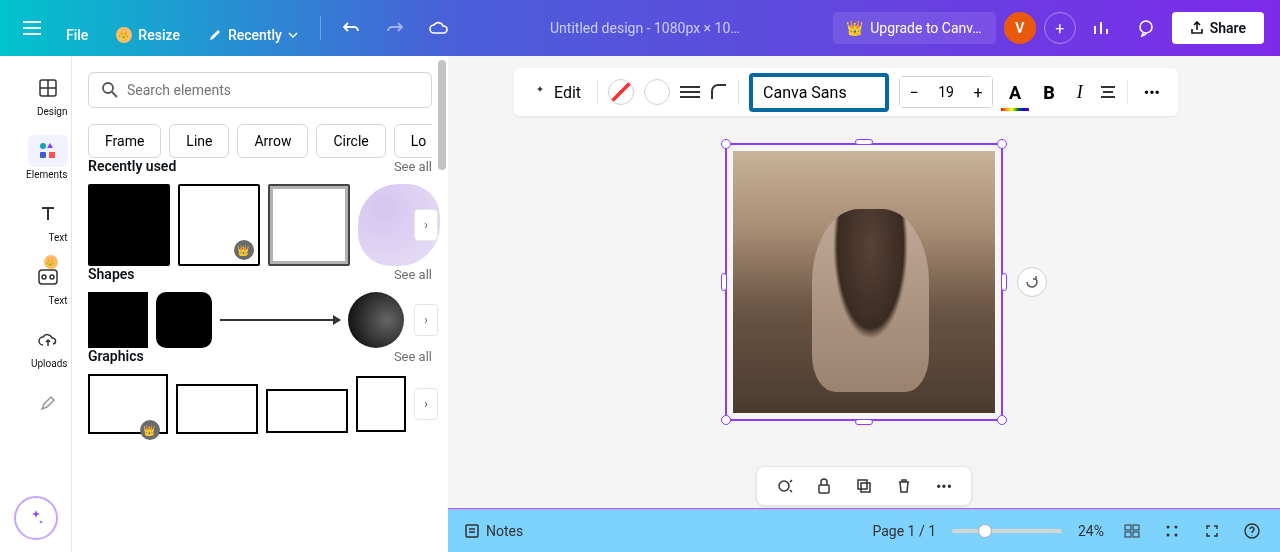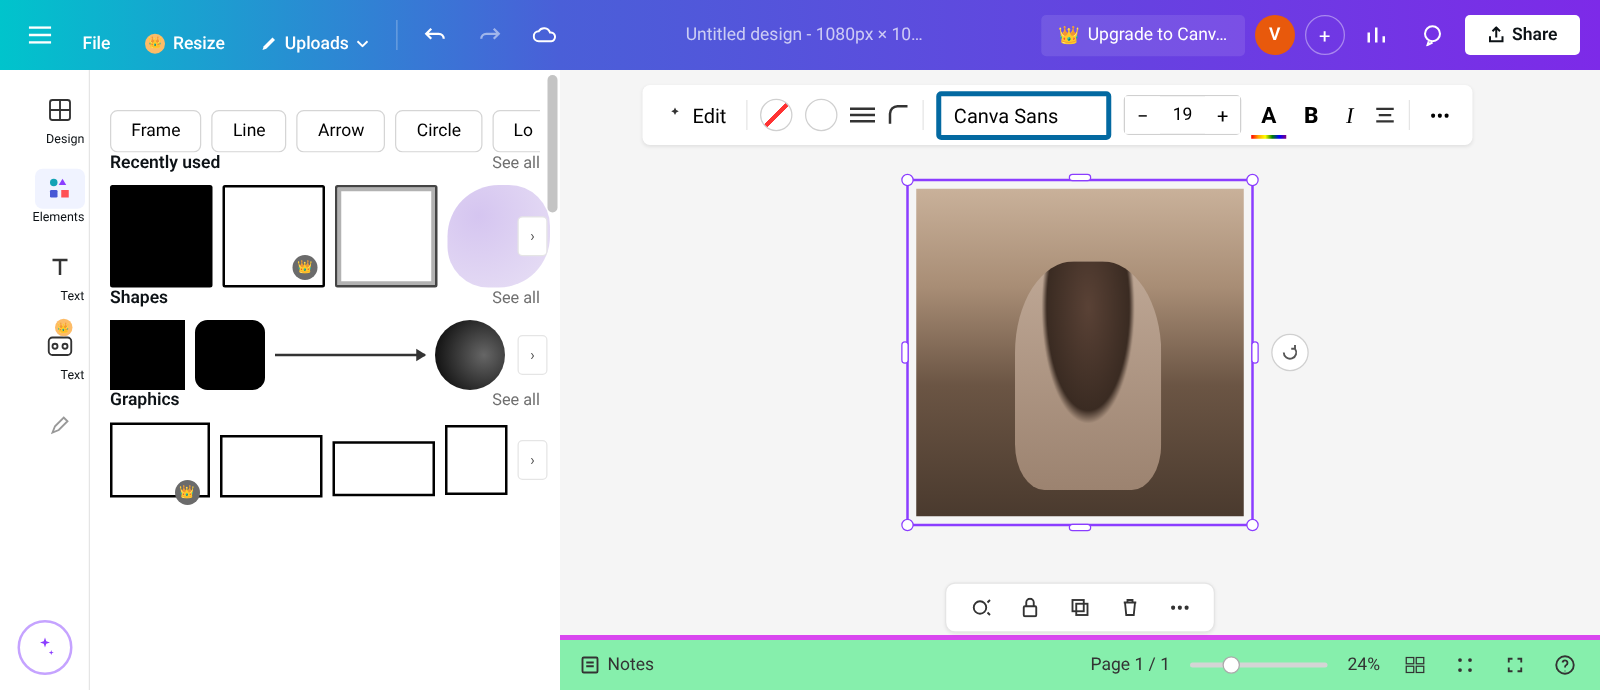--- a/index.html
+++ b/index.html
@@ -74,21 +74,21 @@
 .h-r { top: 50%; right: -6px; transform: translateY(-50%); width: 6px; height: 18px; border-radius: 3px; }
 .h-t { left: 50%; top: -6px; transform: translateX(-50%); width: 18px; height: 6px; border-radius: 3px; }
 .h-b { left: 50%; bottom: -6px; transform: translateX(-50%); width: 18px; height: 6px; border-radius: 3px; }
 .rot { position: absolute; right: -46px; top: 50%; transform: translateY(-50%); width: 30px; height: 30px; border: 1px solid #d0d0d0; border-radius: 50%; background: #fff; display: flex; align-items: center; justify-content: center; cursor: pointer; }
 .float-tools { position: absolute; top: 116px; left: 50%; transform: translateX(-50%); display: flex; gap: 14px; }
 .float-tools .ft { width: 24px; height: 24px; display: flex; align-items: center; justify-content: center; cursor: pointer; color: #555; }
 
 .sel-toolbar { position: absolute; bottom: 46px; left: 50%; transform: translateX(-50%); background: #fff; border: 1px solid #e5e5e5; border-radius: 8px; padding: 8px 16px; display: flex; gap: 18px; box-shadow: 0 1px 3px rgba(0,0,0,0.08); }
 .sel-toolbar .st { width: 22px; height: 22px; display: flex; align-items: center; justify-content: center; cursor: pointer; color: #333; }
 
-.footer { height: 44px; border-top: 4px solid #d946ef; background: #86efac; display: flex; align-items: center; padding: 0 16px; gap: 16px; }
+.footer { height: 44px; border-top: 1px solid #d946ef; background: #7dd3fc; display: flex; align-items: center; padding: 0 16px; gap: 16px; }
 .footer .spacer { flex: 1; }
 .notes { display: flex; align-items: center; gap: 6px; font-size: 14px; color: #333; cursor: pointer; }
 .page-ind { font-size: 14px; color: #333; }
 .zoom-slider { width: 110px; height: 4px; background: #d5d5d5; border-radius: 2px; position: relative; cursor: pointer; }
 .zoom-slider .knob { position: absolute; left: 24%; top: -5px; width: 14px; height: 14px; background: #fff; border: 1px solid #aaa; border-radius: 50%; }
 .zoom-val { font-size: 14px; color: #333; }
 .foot-ico { width: 24px; height: 24px; display: flex; align-items: center; justify-content: center; color: #333; cursor: pointer; }
 .panel-wrap { position: relative; display:flex; }
 </style>
 </head>
@@ -102,21 +102,21 @@
   </div>
   <div class="tb-btn">File</div>
   <div class="tb-btn">
     <span class="crown">👑</span>
     <span>Resize</span>
   </div>
   <div class="tb-btn">
     <svg width="14" height="14" viewBox="0 0 14 14">
         <path d="M2 12l1-3 7-7 2 2-7 7-3 1z" fill="#fff"></path>
       </svg>
-    <span>Uploads</span>
+    <span>Recently</span>
     <svg width="10" height="6" viewBox="0 0 10 6">
         <path d="M1 1l4 4 4-4" stroke="#fff" stroke-width="1.5" fill="none"></path>
       </svg>
   </div>
   <div class="divider"></div>
   <div class="icon-btn">
       <svg width="18" height="16" viewBox="0 0 18 16">
         <path d="M6 3L2 7l4 4M2 7h10a4 4 0 014 4" stroke="#fff" stroke-width="1.8" fill="none"></path>
       </svg>
     </div>
@@ -192,34 +192,50 @@
           <svg width="22" height="18" viewBox="0 0 22 18">
             <rect x="2" y="2" width="18" height="14" rx="3" stroke="#333" stroke-width="1.5" fill="none"></rect>
             <circle cx="7" cy="9" r="2" stroke="#333" stroke-width="1.5" fill="none"></circle>
             <circle cx="15" cy="9" r="2" stroke="#333" stroke-width="1.5" fill="none"></circle>
           </svg>
         </div>
       <div class="rail-label">Text</div>
     </div>
     <div class="rail-item">
       <div class="rail-ico">
+          <svg width="20" height="18" viewBox="0 0 20 18">
+            <path d="M5 14a4 4 0 010-8 5 5 0 019 1 3 3 0 011 6" stroke="#333" stroke-width="1.5" fill="none"></path>
+            <path d="M10 15V9m-2 2l2-2 2 2" stroke="#333" stroke-width="1.5" fill="none"></path>
+          </svg>
+        </div>
+      <div class="rail-label">Uploads</div>
+    </div>
+    <div class="rail-item">
+      <div class="rail-ico">
           <svg width="18" height="18" viewBox="0 0 18 18">
             <path d="M3 15l2-5 7-7 3 3-7 7-5 2z" stroke="#999" stroke-width="1.5" fill="none"></path>
           </svg>
         </div>
     </div>
     <div class="magic">
         <svg width="20" height="20" viewBox="0 0 20 20">
           <path d="M10 2l1 3 3 1-3 1-1 3-1-3-3-1 3-1 1-3zM15 12l.5 1.5L17 14l-1.5.5L15 16l-.5-1.5L13 14l1.5-.5L15 12z" fill="#8b3dff"></path>
         </svg>
       </div>
   </div>
 
   <div class="panel-wrap">
   <div class="panel">
+    <div class="search">
+      <svg width="18" height="18" viewBox="0 0 18 18">
+            <circle cx="7" cy="7" r="5" stroke="#555" stroke-width="1.8" fill="none"></circle>
+            <path d="M11 11l5 5" stroke="#555" stroke-width="1.8"></path>
+          </svg>
+      <input placeholder="Search elements" style="">
+    </div>
     <div class="chips">
       <div class="chip">Frame</div>
       <div class="chip">Line</div>
       <div class="chip">Arrow</div>
       <div class="chip">Circle</div>
       <div class="chip">Lo</div>
     </div>
 
     <div class="section">
       <div class="sec-head">

